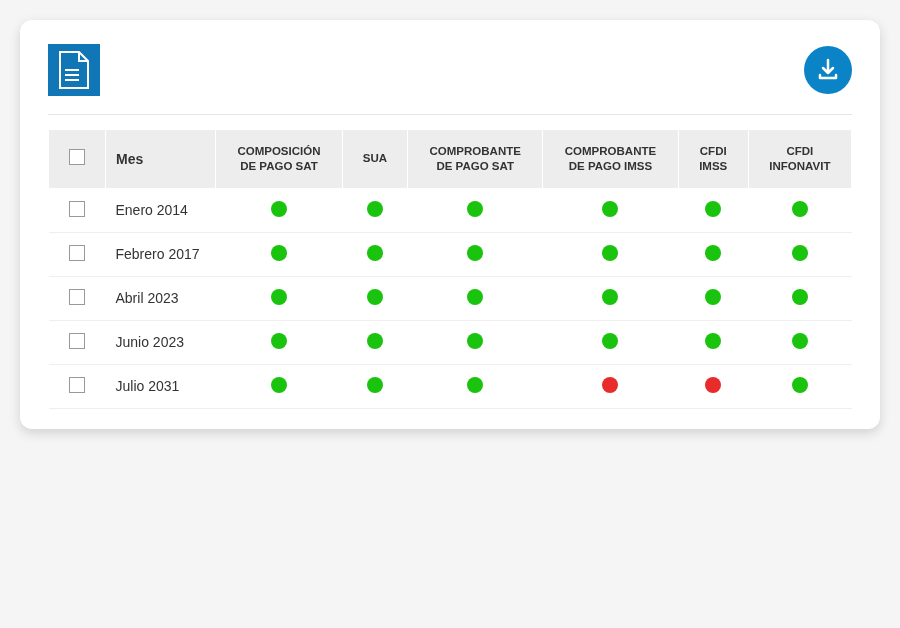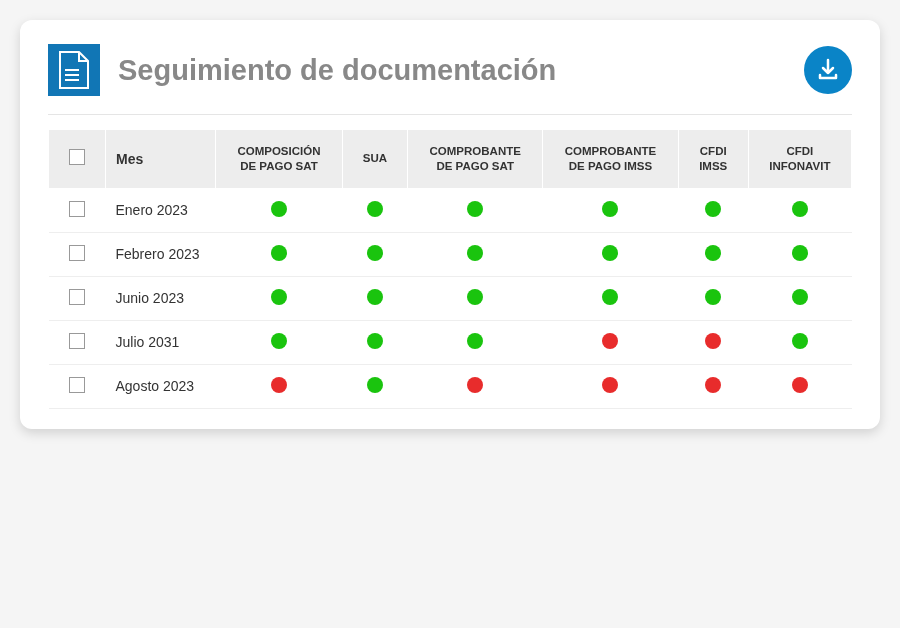--- a/index.html
+++ b/index.html
@@ -127,21 +127,20 @@
     <div class="header-left">
       <div class="doc-icon">
         <svg width="34" height="40" viewBox="0 0 34 40" fill="none">
           <path d="M3 2 H22 L31 11 V38 H3 Z" stroke="#ffffff" stroke-width="2" fill="none"></path>
           <path d="M22 2 V11 H31" stroke="#ffffff" stroke-width="2" fill="none"></path>
           <line x1="8" y1="20" x2="22" y2="20" stroke="#ffffff" stroke-width="2"></line>
           <line x1="8" y1="25" x2="22" y2="25" stroke="#ffffff" stroke-width="2"></line>
           <line x1="8" y1="30" x2="22" y2="30" stroke="#ffffff" stroke-width="2"></line>
         </svg>
       </div>
-      <h1 class="title">Seguimiento de documentación</h1>
     </div>
     <div class="download-btn">
       <svg width="26" height="26" viewBox="0 0 26 26">
         <path d="M13 3 V16 M8 11 L13 16 L18 11" stroke="#ffffff" stroke-width="2.5" fill="none" stroke-linecap="round" stroke-linejoin="round"></path>
         <path d="M5 18 V21 H21 V18" stroke="#ffffff" stroke-width="2.5" fill="none" stroke-linecap="round" stroke-linejoin="round"></path>
       </svg>
     </div>
   </div>
 
   <div class="divider"></div>
@@ -157,31 +156,41 @@
         <th>SUA</th>
         <th>COMPROBANTE DE PAGO SAT</th>
         <th>COMPROBANTE DE PAGO IMSS</th>
         <th>CFDI IMSS</th>
         <th>CFDI INFONAVIT</th>
       </tr>
     </thead>
     <tbody id="table-body">
     <tr>
           <td class="checkbox-col"><span class="checkbox"></span></td>
-          <td class="mes-col">Enero 2023</td>
-          <td><span class="status-dot status-green"></span></td>
-          <td><span class="status-dot status-green"></span></td>
-          <td><span class="status-dot status-green"></span></td>
-          <td><span class="status-dot status-green"></span></td>
-          <td><span class="status-dot status-green"></span></td>
-          <td><span class="status-dot status-green"></span></td>
-        </tr>
-        <tr>
-          <td class="checkbox-col"><span class="checkbox"></span></td>
-          <td class="mes-col">Febrero 2023</td>
+          <td class="mes-col">Enero 2014</td>
+          <td><span class="status-dot status-green"></span></td>
+          <td><span class="status-dot status-green"></span></td>
+          <td><span class="status-dot status-green"></span></td>
+          <td><span class="status-dot status-green"></span></td>
+          <td><span class="status-dot status-green"></span></td>
+          <td><span class="status-dot status-green"></span></td>
+        </tr>
+        <tr>
+          <td class="checkbox-col"><span class="checkbox"></span></td>
+          <td class="mes-col">Febrero 2017</td>
+          <td><span class="status-dot status-green"></span></td>
+          <td><span class="status-dot status-green"></span></td>
+          <td><span class="status-dot status-green"></span></td>
+          <td><span class="status-dot status-green"></span></td>
+          <td><span class="status-dot status-green"></span></td>
+          <td><span class="status-dot status-green"></span></td>
+        </tr>
+        <tr>
+          <td class="checkbox-col"><span class="checkbox"></span></td>
+          <td class="mes-col">Abril 2023</td>
           <td><span class="status-dot status-green"></span></td>
           <td><span class="status-dot status-green"></span></td>
           <td><span class="status-dot status-green"></span></td>
           <td><span class="status-dot status-green"></span></td>
           <td><span class="status-dot status-green"></span></td>
           <td><span class="status-dot status-green"></span></td>
         </tr>
         <tr>
           <td class="checkbox-col"><span class="checkbox"></span></td>
           <td class="mes-col">Junio 2023</td>
@@ -194,26 +203,16 @@
         </tr>
         <tr>
           <td class="checkbox-col"><span class="checkbox"></span></td>
           <td class="mes-col">Julio 2031</td>
           <td><span class="status-dot status-green"></span></td>
           <td><span class="status-dot status-green"></span></td>
           <td><span class="status-dot status-green"></span></td>
           <td><span class="status-dot status-red"></span></td>
           <td><span class="status-dot status-red"></span></td>
           <td><span class="status-dot status-green"></span></td>
-        </tr>
-        <tr>
-          <td class="checkbox-col"><span class="checkbox"></span></td>
-          <td class="mes-col">Agosto 2023</td>
-          <td><span class="status-dot status-red"></span></td>
-          <td><span class="status-dot status-green"></span></td>
-          <td><span class="status-dot status-red"></span></td>
-          <td><span class="status-dot status-red"></span></td>
-          <td><span class="status-dot status-red"></span></td>
-          <td><span class="status-dot status-red"></span></td>
         </tr>
       </tbody>
   </table>
 </div>
 
 </body></html>

